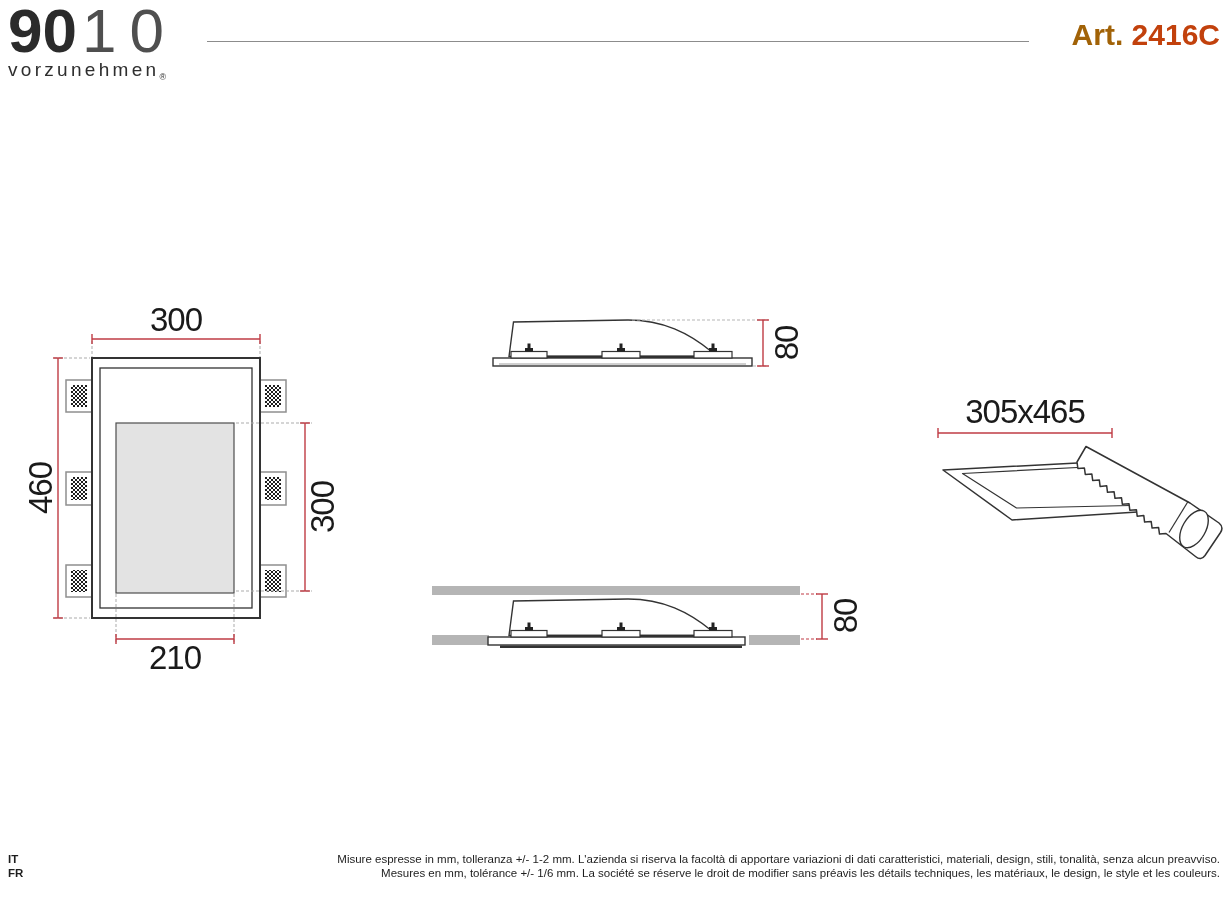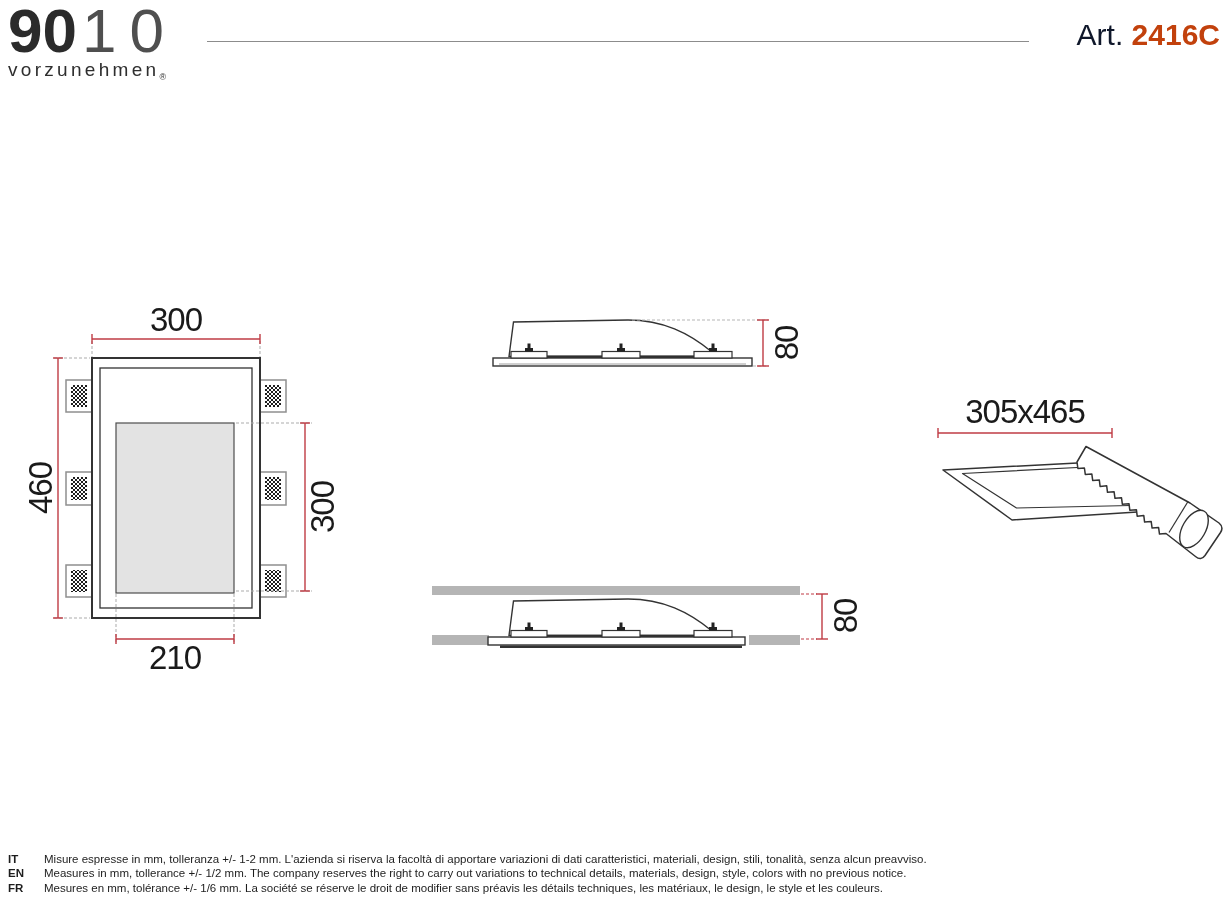--- a/index.html
+++ b/index.html
@@ -7,30 +7,30 @@
         font-family:"Liberation Sans",sans-serif;color:#1d1d1d;padding-left:7px;}
   
   .logo{position:absolute;left:8px;top:2px;line-height:1;}
   .logo-row{line-height:0.92;white-space:nowrap;}
   .logo-bold{font-size:62px;font-weight:700;color:#2b2b2b;letter-spacing:0px;}
   .logo-light{font-size:62px;font-weight:300;color:#4f4f4f;letter-spacing:13px;margin-left:5px;}
   .logo-sub{display:block;margin-top:1px;font-size:19px;font-weight:500;color:#2e2e2e;letter-spacing:3.3px;}
   .logo-reg{font-size:9px;letter-spacing:0;vertical-align:-4px;}
   .divider{position:absolute;left:207px;top:41px;width:822px;border-top:1.5px solid #8c8c8c;}
   .art{position:absolute;right:13px;top:18px;font-size:30px;white-space:nowrap;}
-  .art-prefix{font-weight:400;color:#0f172a;}
+  .art-prefix{font-weight:700;color:#a16207;}
   .art-code{font-weight:700;color:#c2410c;}
   
   .drawing-svg{position:absolute;left:0;top:0;}
   .dim-label{font-family:"Liberation Sans",sans-serif;font-size:33px;fill:#1a1a1a;letter-spacing:-1px;}
   
   .footnotes{position:absolute;left:8px;top:852px;width:1212px;}
   .note-row{display:flex;font-size:11.5px;line-height:14.3px;color:#1d1d1d;}
   .note-lang{flex:0 0 36px;font-weight:700;}
-  .note-text{flex:1;}
+  .note-text{flex:1;text-align:right;}
 </style>
 </head>
 <body>
 
 <div class="page">
 
   <div class="logo">
     <span class="logo-row"><span class="logo-bold">90</span><span class="logo-light">10</span></span>
     <span class="logo-sub"><span>vorzunehmen</span><span class="logo-reg">®</span></span>
   </div>
@@ -207,22 +207,18 @@
       </g>
     </g>
   </svg>
 
   <div class="footnotes">
     <div class="note-row">
       <span class="note-lang">IT</span>
       <span class="note-text">Misure espresse in mm, tolleranza +/- 1-2 mm. L'azienda si riserva la facoltà di apportare variazioni di dati caratteristici, materiali, design, stili, tonalità, senza alcun preavviso.</span>
     </div>
     <div class="note-row">
-      <span class="note-lang">EN</span>
-      <span class="note-text">Measures in mm, tollerance +/- 1/2 mm. The company reserves the right to carry out variations to technical details, materials, design, style, colors with no previous notice.</span>
-    </div>
-    <div class="note-row">
       <span class="note-lang">FR</span>
       <span class="note-text">Mesures en mm, tolérance +/- 1/6 mm. La société se réserve le droit de modifier sans préavis les détails techniques, les matériaux, le design, le style et les couleurs.</span>
     </div>
   </div>
 
 </div>
 
 </body></html>

